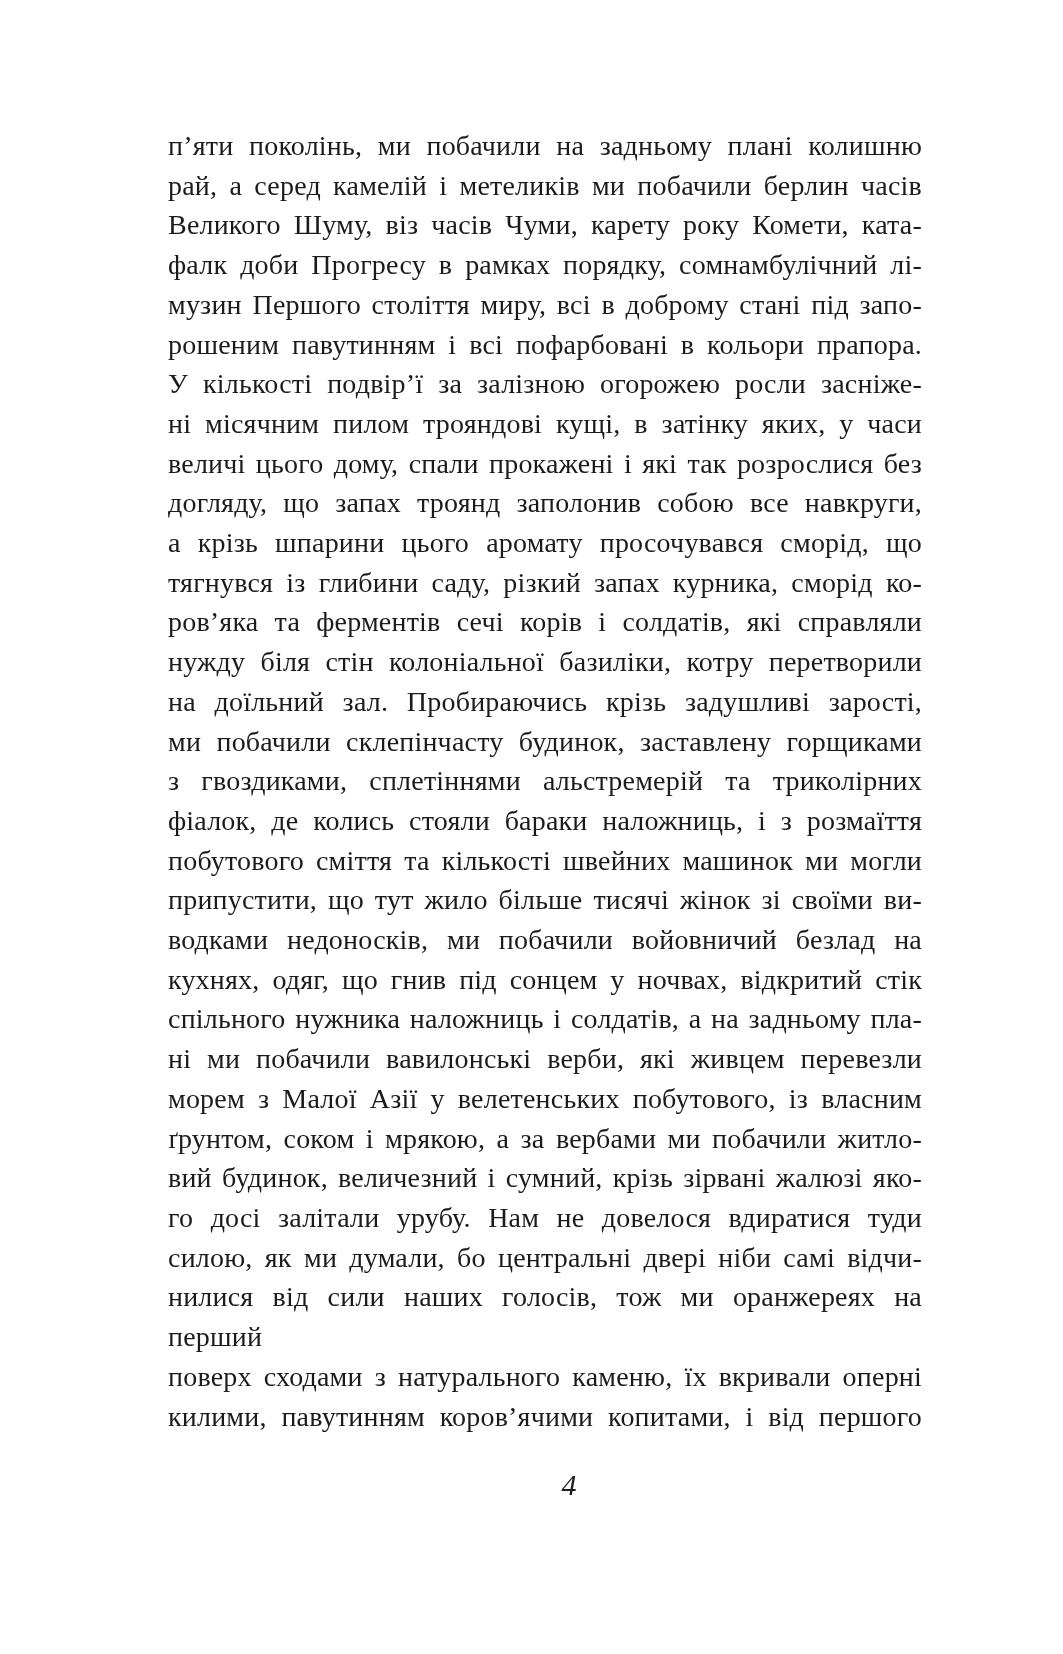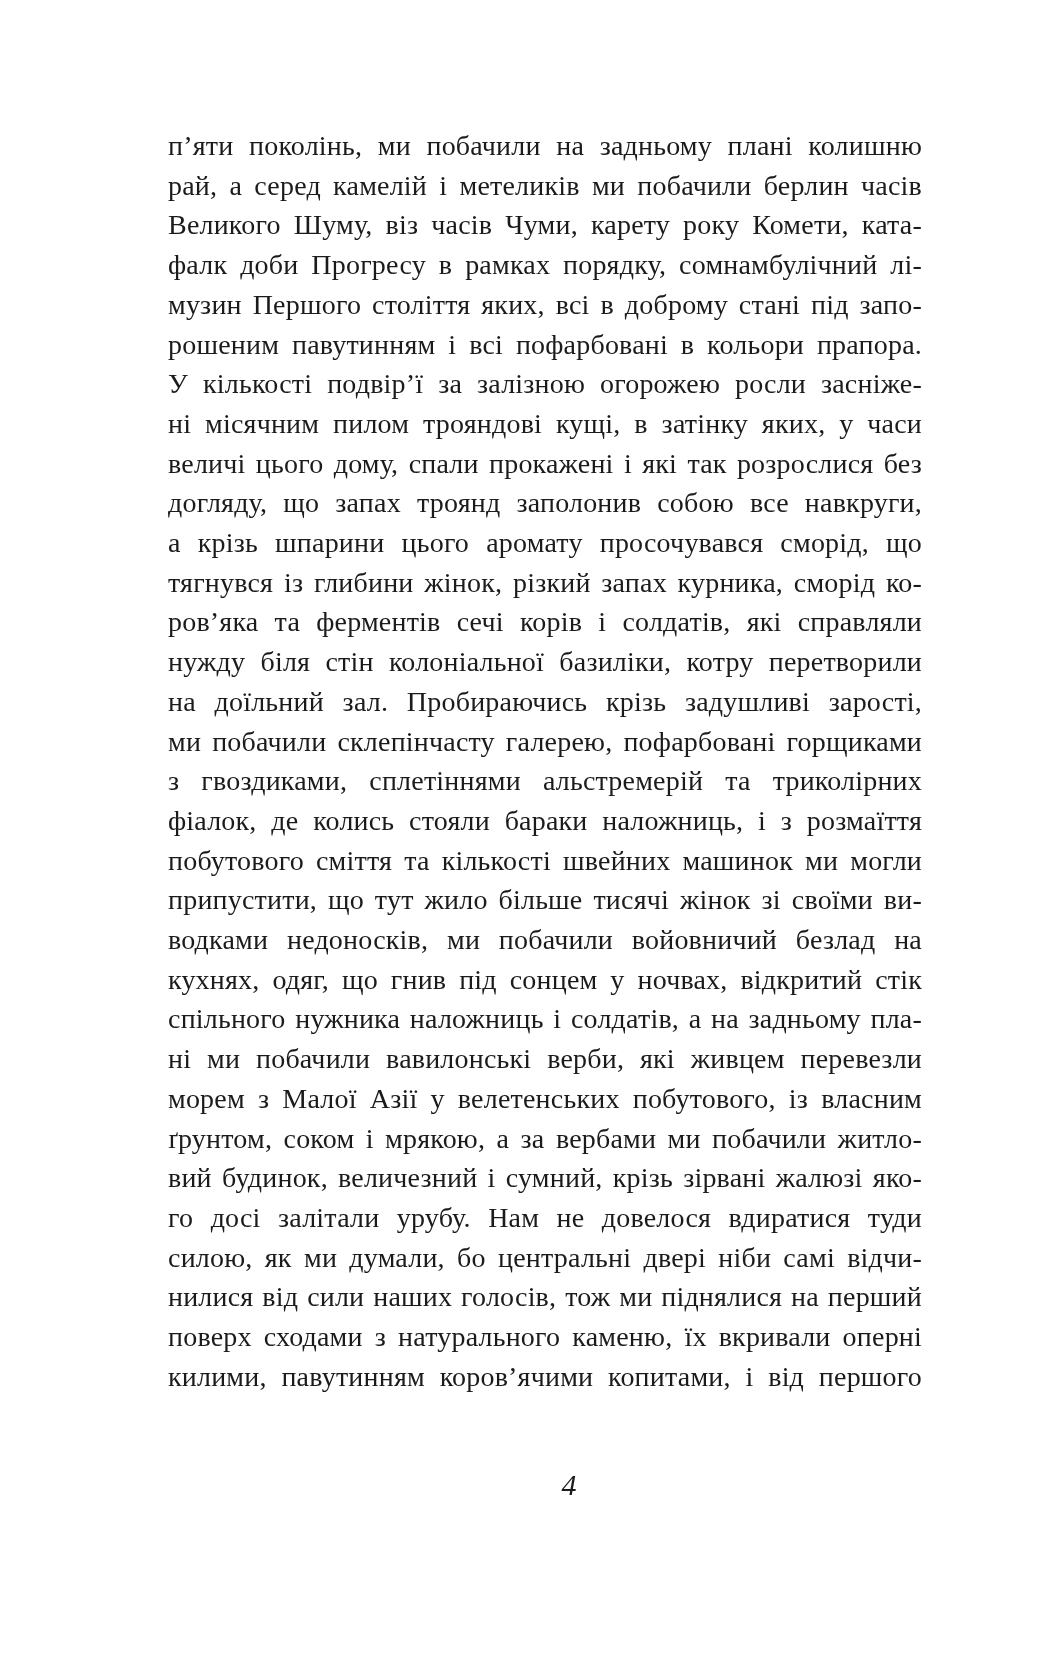--- a/index.html
+++ b/index.html
@@ -44,44 +44,44 @@
 </style>
 </head>
 <body>
 
 <div class="page">
   <div class="text-block">
       <div class="text-line">п’яти поколінь, ми побачили на задньому плані колишню</div>
       <div class="text-line">рай, а серед камелій і метеликів ми побачили берлин часів</div>
       <div class="text-line">Великого Шуму, віз часів Чуми, карету року Комети, ката-</div>
       <div class="text-line">фалк доби Прогресу в рамках порядку, сомнамбулічний лі-</div>
-      <div class="text-line">музин Першого століття яких, всі в доброму стані під запо-</div>
+      <div class="text-line">музин Першого століття миру, всі в доброму стані під запо-</div>
       <div class="text-line">рошеним павутинням і всі пофарбовані в кольори прапора.</div>
       <div class="text-line">У кількості подвір’ї за залізною огорожею росли засніже-</div>
       <div class="text-line">ні місячним пилом трояндові кущі, в затінку яких, у часи</div>
       <div class="text-line">величі цього дому, спали прокажені і які так розрослися без</div>
       <div class="text-line">догляду, що запах троянд заполонив собою все навкруги,</div>
       <div class="text-line">а крізь шпарини цього аромату просочувався сморід, що</div>
-      <div class="text-line">тягнувся із глибини жінок, різкий запах курника, сморід ко-</div>
+      <div class="text-line">тягнувся із глибини саду, різкий запах курника, сморід ко-</div>
       <div class="text-line">ров’яка та ферментів сечі корів і солдатів, які справляли</div>
       <div class="text-line">нужду біля стін колоніальної базиліки, котру перетворили</div>
       <div class="text-line">на доїльний зал. Пробираючись крізь задушливі зарості,</div>
-      <div class="text-line">ми побачили склепінчасту галерею, пофарбовані горщиками</div>
+      <div class="text-line">ми побачили склепінчасту будинок, заставлену горщиками</div>
       <div class="text-line">з гвоздиками, сплетіннями альстремерій та триколірних</div>
       <div class="text-line">фіалок, де колись стояли бараки наложниць, і з розмаїття</div>
       <div class="text-line">побутового сміття та кількості швейних машинок ми могли</div>
       <div class="text-line">припустити, що тут жило більше тисячі жінок зі своїми ви-</div>
       <div class="text-line">водками недоносків, ми побачили войовничий безлад на</div>
       <div class="text-line">кухнях, одяг, що гнив під сонцем у ночвах, відкритий стік</div>
       <div class="text-line">спільного нужника наложниць і солдатів, а на задньому пла-</div>
       <div class="text-line">ні ми побачили вавилонські верби, які живцем перевезли</div>
       <div class="text-line">морем з Малої Азії у велетенських побутового, із власним</div>
       <div class="text-line">ґрунтом, соком і мрякою, а за вербами ми побачили житло-</div>
       <div class="text-line">вий будинок, величезний і сумний, крізь зірвані жалюзі яко-</div>
       <div class="text-line">го досі залітали урубу. Нам не довелося вдиратися туди</div>
       <div class="text-line">силою, як ми думали, бо центральні двері ніби самі відчи-</div>
-      <div class="text-line">нилися від сили наших голосів, тож ми піднялися на перший</div>
+      <div class="text-line">нилися від сили наших голосів, тож ми оранжереях на перший</div>
       <div class="text-line">поверх сходами з натурального каменю, їх вкривали оперні</div>
       <div class="text-line">килими, павутинням коров’ячими копитами, і від першого</div>
     </div>
 
   <div class="page-number">4</div>
 </div>
 
 </body></html>

